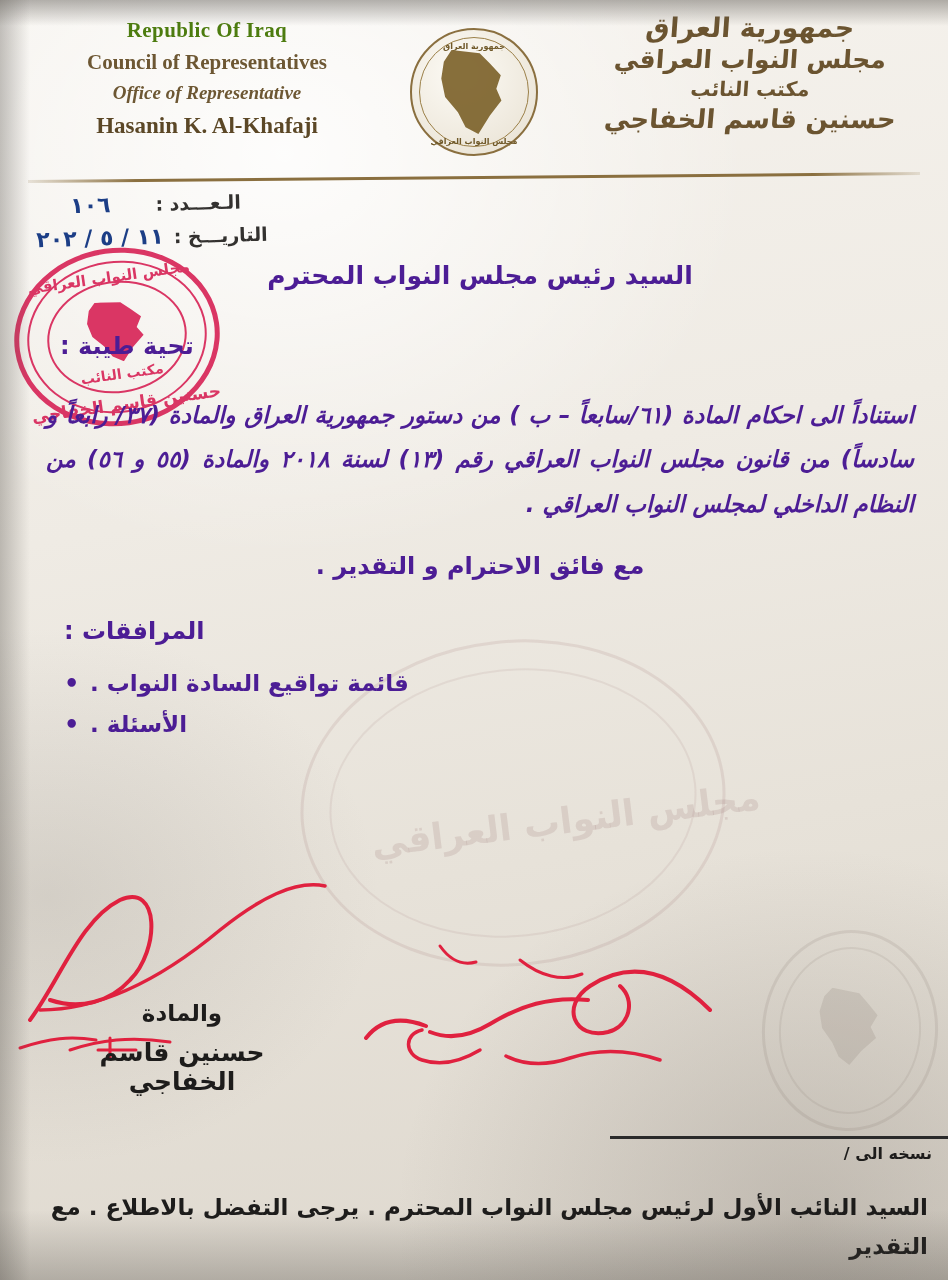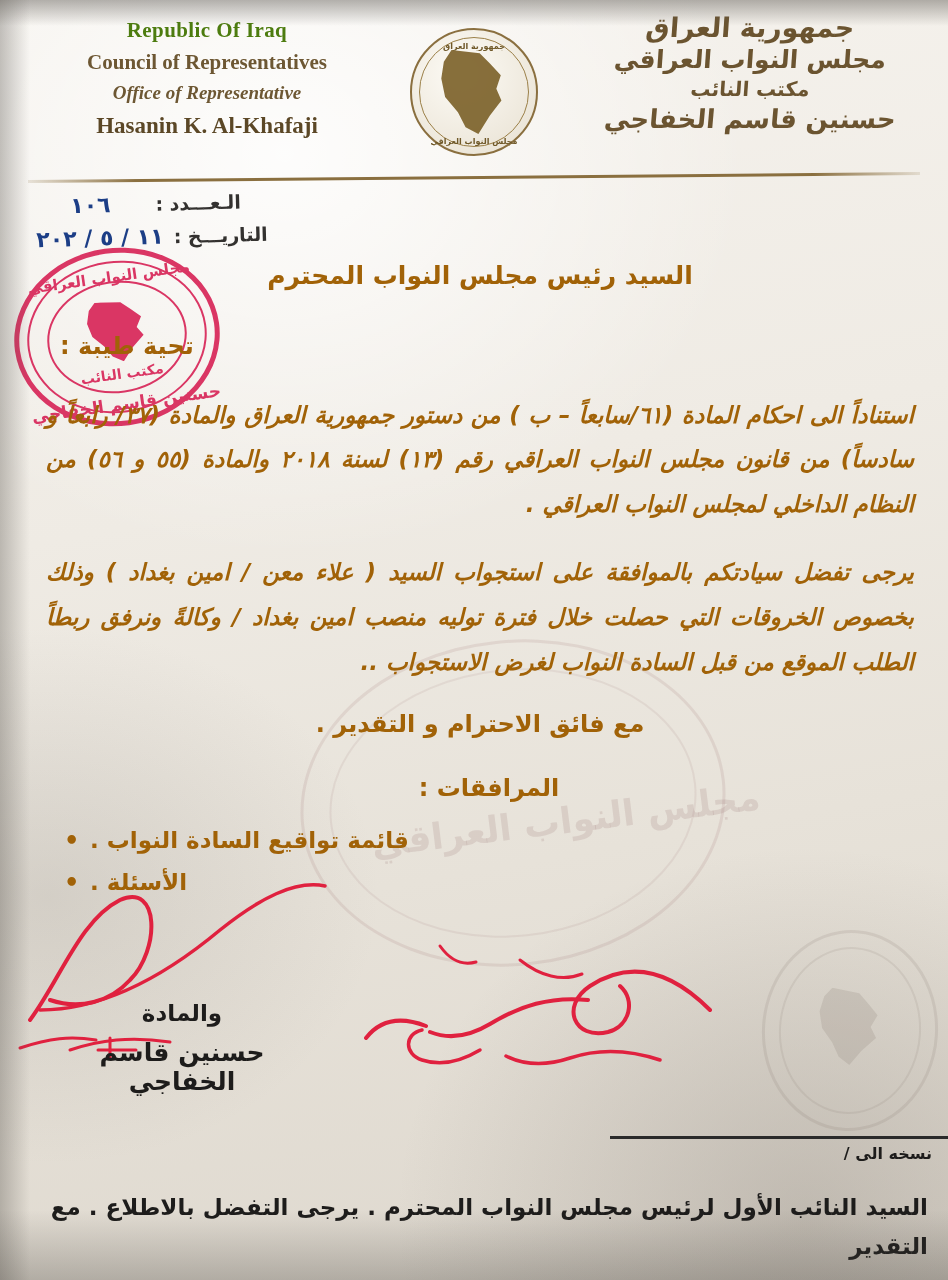--- a/index.html
+++ b/index.html
@@ -257,21 +257,21 @@
     pointer-events: none;
   }
 
   
   .body {
     position: absolute;
     top: 252px;
     left: 46px;
     right: 34px;
     direction: rtl;
-    color: #a16207;
+    color: #4c1d95;
     font-size: 23px;
     line-height: 1.95;
     font-family: "DejaVu Sans", sans-serif;
     font-weight: bold;
   }
   .addressee {
     text-align: center;
     font-size: 25px;
     margin-bottom: 22px;
     letter-spacing: 0px;
@@ -293,21 +293,21 @@
     text-align-last: right;
     margin-bottom: 8px;
   }
   .para.j { text-align: justify; font-style: italic; }
   .closing {
     text-align: center;
     font-size: 24px;
     margin-top: 16px;
   }
   .attach-title {
-    text-align: center;
+    text-align: left;
     font-size: 24px;
     margin-top: 18px;
     padding-left: 18px;
   }
   .attach-list {
     list-style: none;
     margin: 8px 0 0 0;
     padding: 0;
     text-align: left;
   }
@@ -474,21 +474,20 @@
   <div class="watermark"></div>
   <div class="watermark-text">مجلس النواب العراقي</div>
 
   <div class="body">
     <div class="addressee">السيد رئيس مجلس النواب المحترم</div>
 
 
     <div class="greeting">تحية طيبة :</div>
 
     <p class="para j">استناداً الى احكام المادة (٦١/سابعاً – ب ) من دستور جمهورية العراق والمادة (٣٧/ رابعاً و سادساً) من قانون مجلس النواب العراقي رقم (١٣) لسنة ٢٠١٨ والمادة (٥٥ و ٥٦) من النظام الداخلي لمجلس النواب العراقي .</p>
-    <p class="para j">يرجى تفضل سيادتكم بالموافقة على استجواب السيد ( علاء معن / امين بغداد ) وذلك بخصوص الخروقات التي حصلت خلال فترة توليه منصب امين بغداد / وكالةً ونرفق ربطاً الطلب الموقع من قبل السادة النواب لغرض الاستجواب ..</p>
 
     <div class="closing">مع فائق الاحترام و التقدير .</div>
 
     <div class="attach-title">المرافقات :</div>
     <ul class="attach-list">
       <li>قائمة تواقيع السادة النواب .</li>
       <li>الأسئلة .</li>
     </ul>
   </div>
 

